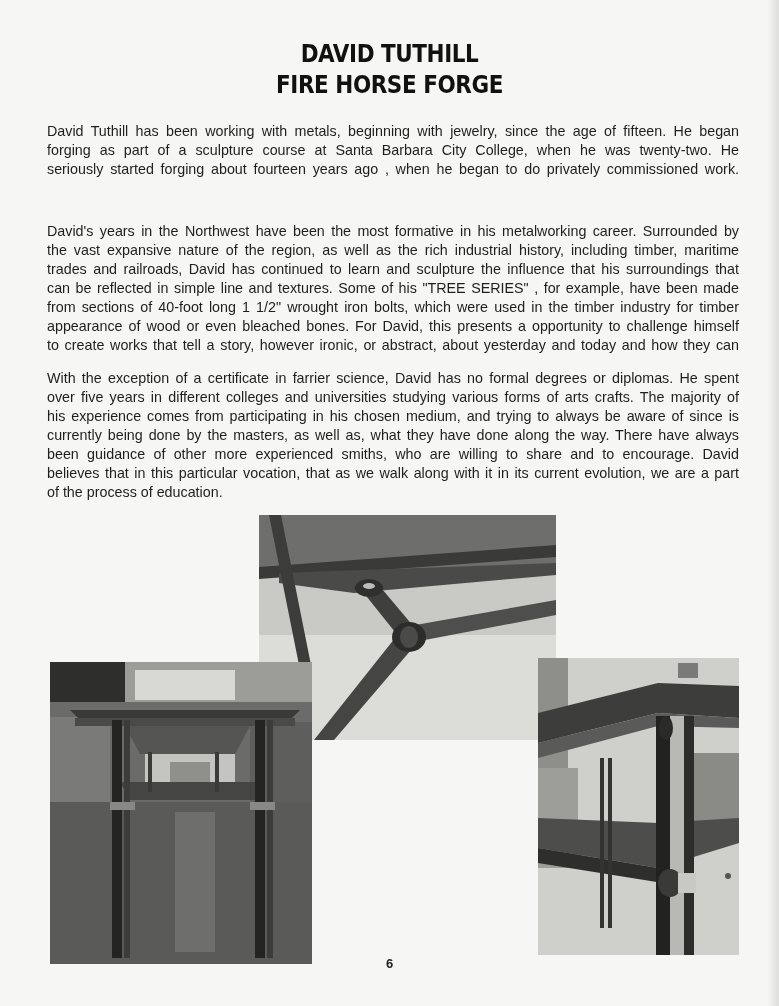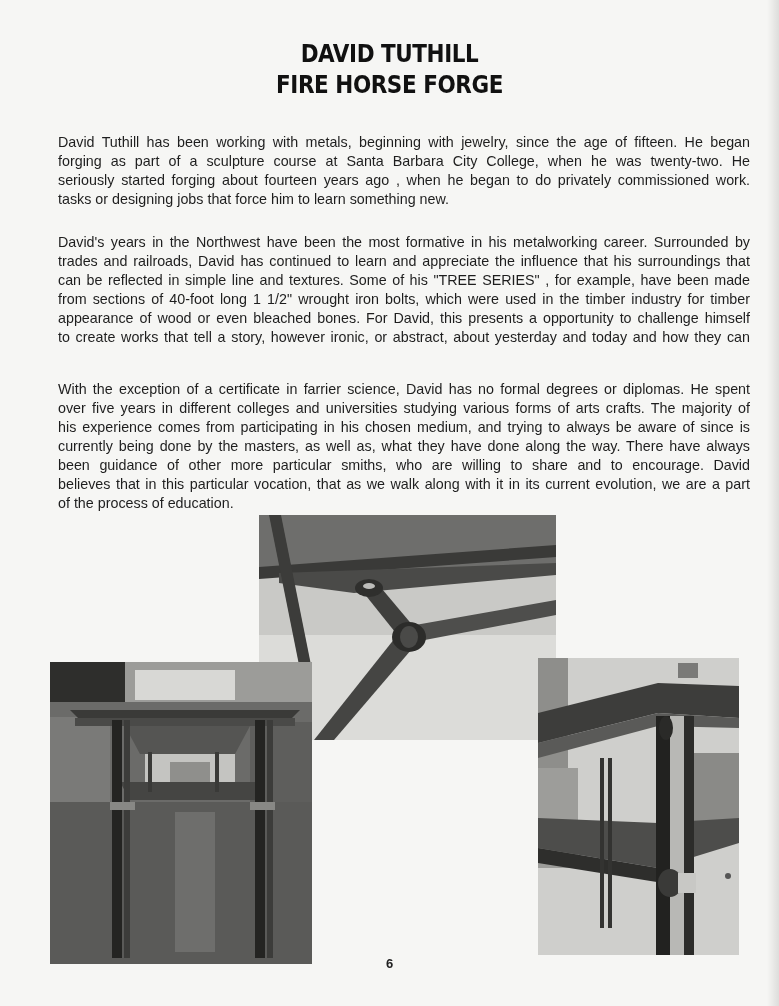--- a/index.html
+++ b/index.html
@@ -19,21 +19,21 @@
       text-align: center; font-weight: bold;
       font-family: "DejaVu Sans", sans-serif;
       font-size: 25px; line-height: 31px; letter-spacing: -0.5px;
       transform: scaleX(0.86); transform-origin: center;
       color: #111;
     }
     .para {
       position: absolute; left: 46px; width: 692px;
       font-size: 14.3px; line-height: 19px; text-align: justify;
       color: #1e1e1e;
-      margin: 12px;
+      margin: 1px;
     }
     .para .ln { display: block; text-align: justify; text-align-last: justify; white-space: nowrap; }
     .para .ln.last { text-align-last: left; }
     .photo { position: absolute; overflow: hidden; }
     .photo svg { display: block; }
     .page-num {
       position: absolute; left: 0; width: 779px; top: 956px;
       text-align: center; font-weight: bold; font-size: 13px; color: #222;
     }
   </style>
@@ -45,38 +45,38 @@
 
   <div class="title">
     <div>DAVID TUTHILL</div>
     <div>FIRE HORSE FORGE</div>
   </div>
 
   <p class="para" style="top:121px">
     <span class="ln">David Tuthill has been working with metals, beginning with jewelry, since the age of fifteen.  He began</span>
     <span class="ln">forging as part of a sculpture course at Santa Barbara City College, when he was twenty-two.  He</span>
     <span class="ln">seriously started forging about fourteen years ago , when he began to do privately commissioned work.</span>
-    <span class="ln last">tasks or designing jobs that force him to learn something new.</span>
   </p>
 
   <p class="para" style="top:221px">
     <span class="ln">David's years in the Northwest have been the most formative in his metalworking career.  Surrounded by</span>
-    <span class="ln">trades and railroads, David has continued to learn and appreciate the influence that his surroundings that</span>
+    <span class="ln">the vast expansive nature of the region, as well as the rich industrial history, including timber, maritime</span>
+    <span class="ln">trades and railroads, David has continued to learn and sculpture the influence that his surroundings that</span>
     <span class="ln">can be reflected in simple line and textures.  Some of his "TREE SERIES" , for example, have been made</span>
     <span class="ln">from sections of 40-foot long 1 1/2" wrought iron bolts, which were used in the timber industry for timber</span>
     <span class="ln">appearance of wood or even bleached bones.  For David, this presents a opportunity to challenge himself</span>
     <span class="ln">to create works that tell a story, however ironic, or abstract, about yesterday and today and how they can</span>
   </p>
 
   <p class="para" style="top:368px">
     <span class="ln">With the exception of a certificate in farrier science,  David has no formal degrees or diplomas.  He spent</span>
     <span class="ln">over five years in different colleges and universities studying various forms of arts crafts.  The majority of</span>
     <span class="ln">his experience comes from participating in his chosen medium, and trying to always be aware of since is</span>
     <span class="ln">currently being done by the masters, as well as, what they have done along the way.  There have always</span>
-    <span class="ln">been guidance of other more particular smiths, who are willing to share and to encourage.  David</span>
+    <span class="ln">been guidance of other more experienced smiths, who are willing to share and to encourage.  David</span>
     <span class="ln">believes that in this particular vocation, that as we walk along with it in its current evolution, we are a part</span>
     <span class="ln last">of the process of education.</span>
   </p>
 
   <div class="photo" style="left:259px; top:515px; width:297px; height:225px;">
     <svg width="297" height="225" viewBox="0 0 297 225">
       <rect x="0" y="0" width="297" height="225" fill="#9a9a98"></rect>
       <rect x="0" y="0" width="297" height="60" fill="#6e6e6c"></rect>
       <rect x="0" y="60" width="297" height="165" fill="#c9c9c6"></rect>
       <rect x="0" y="120" width="297" height="105" fill="#dcdcd9"></rect>

